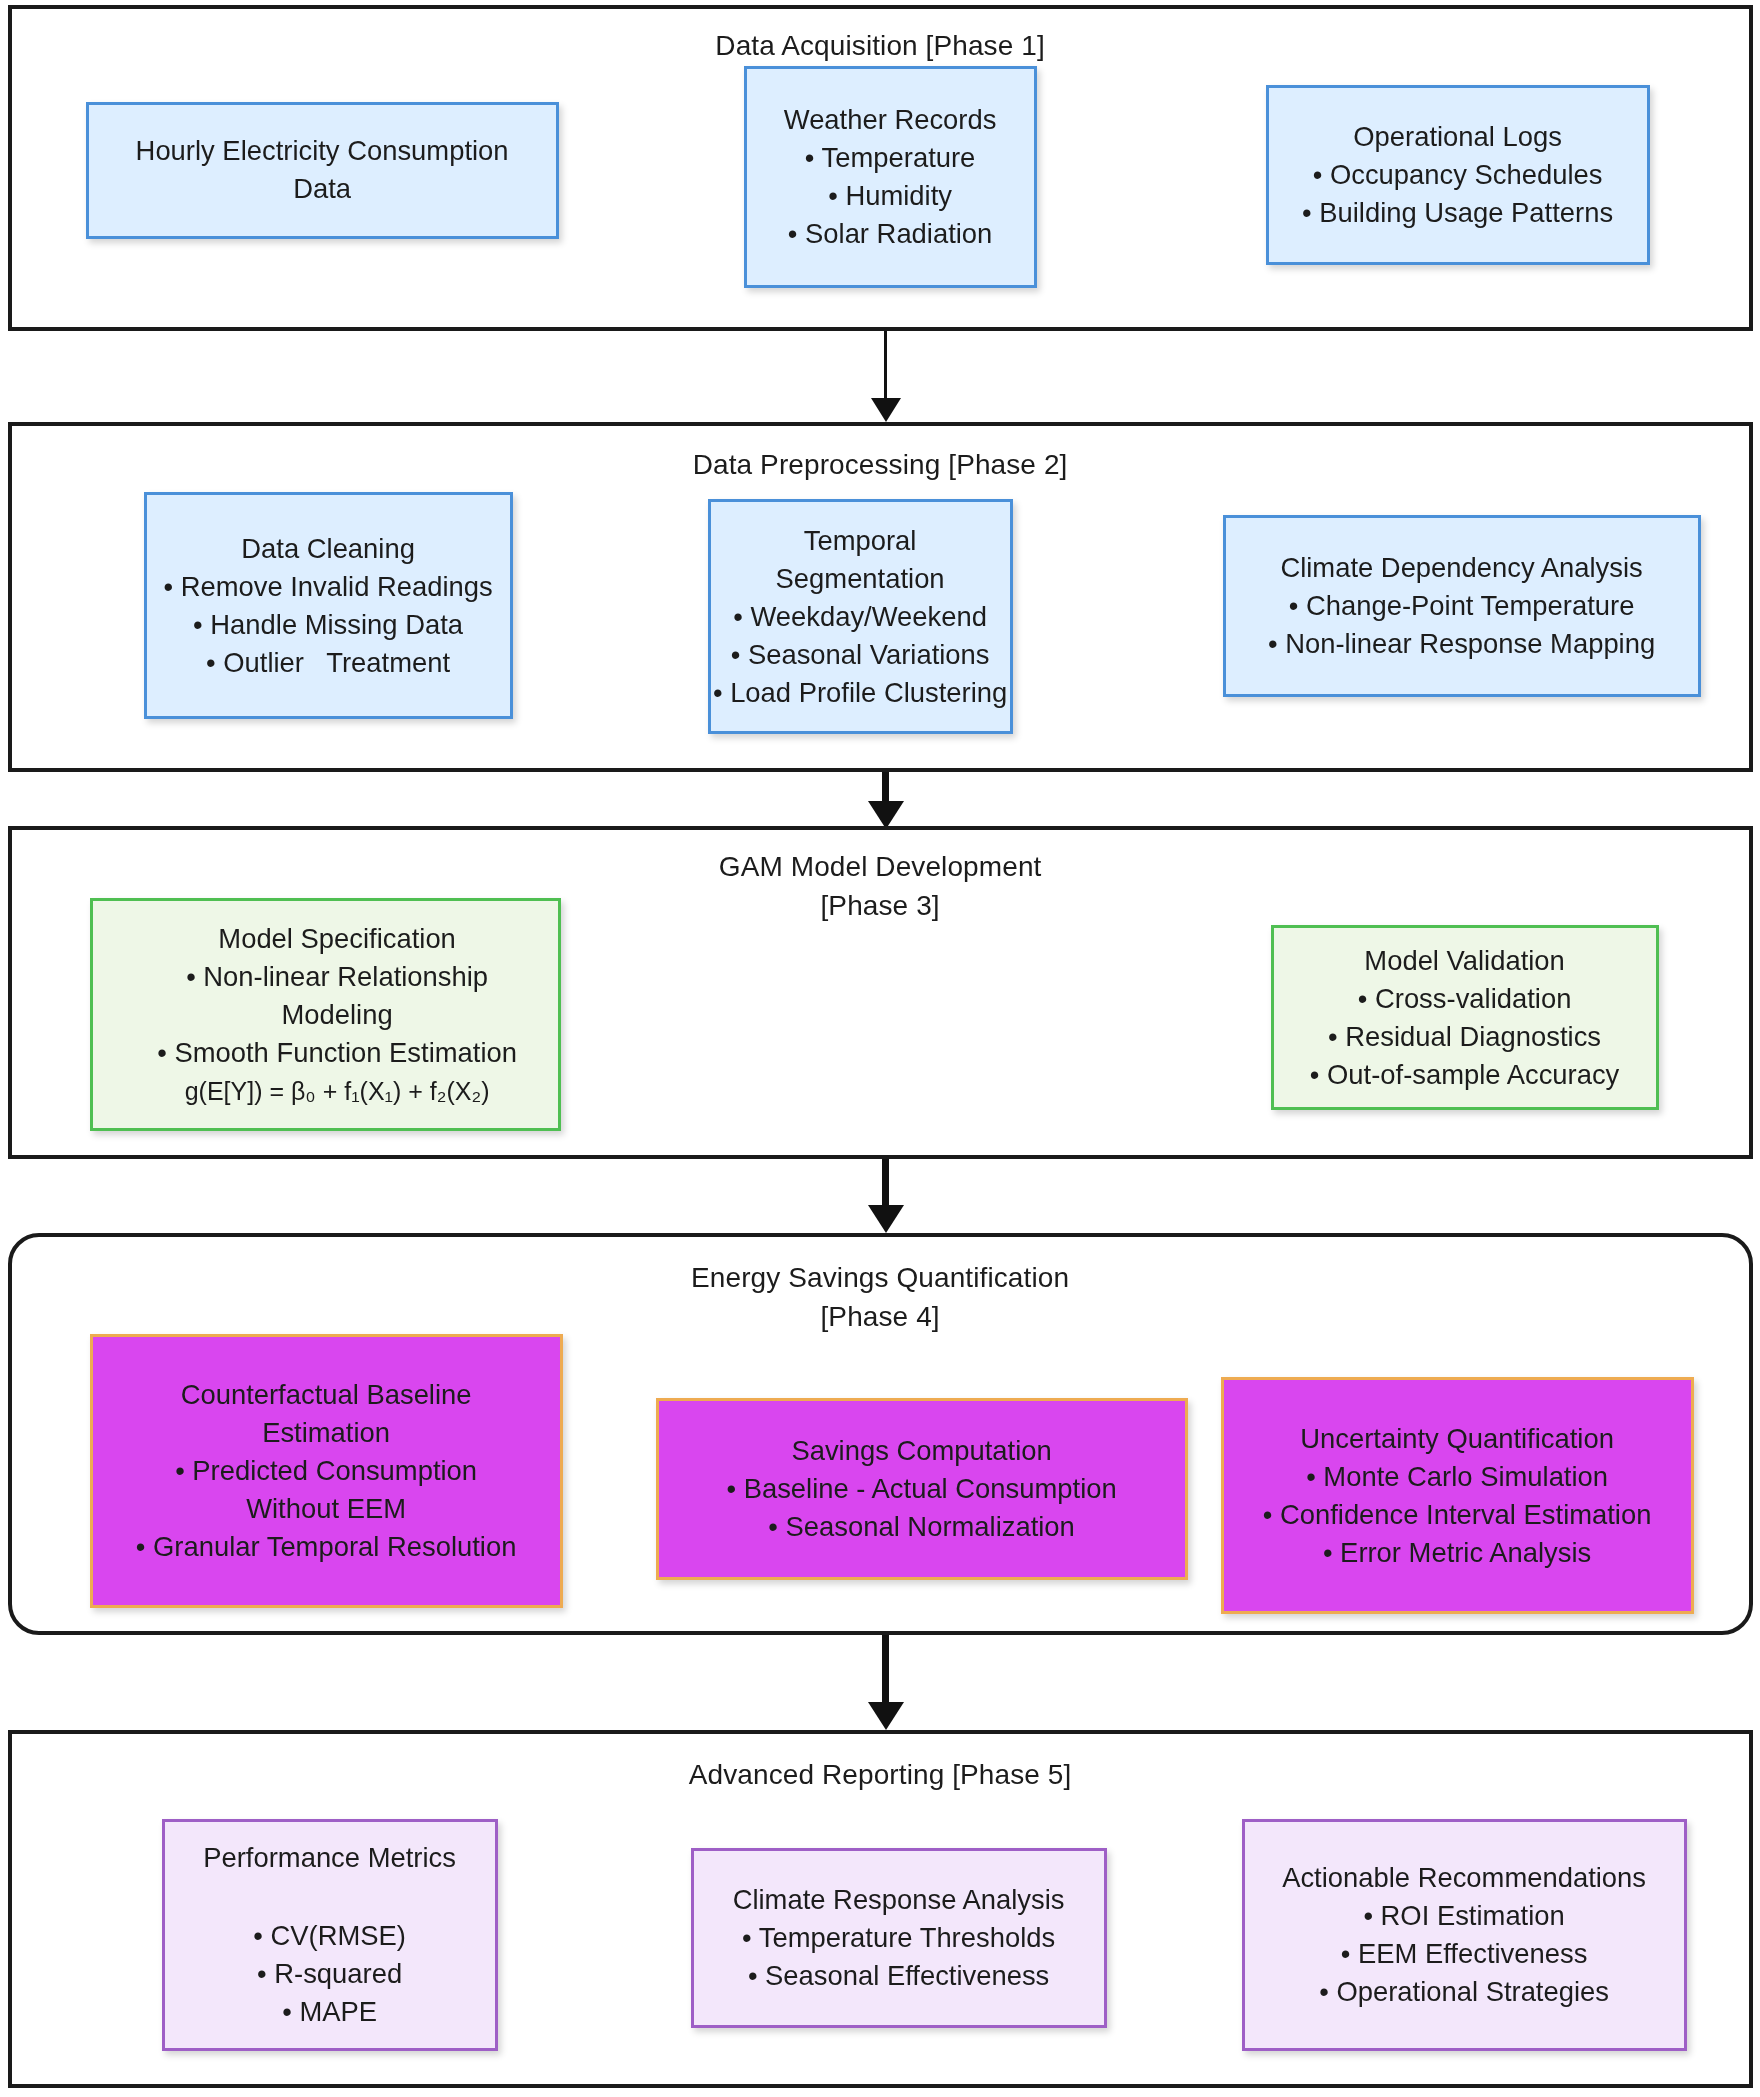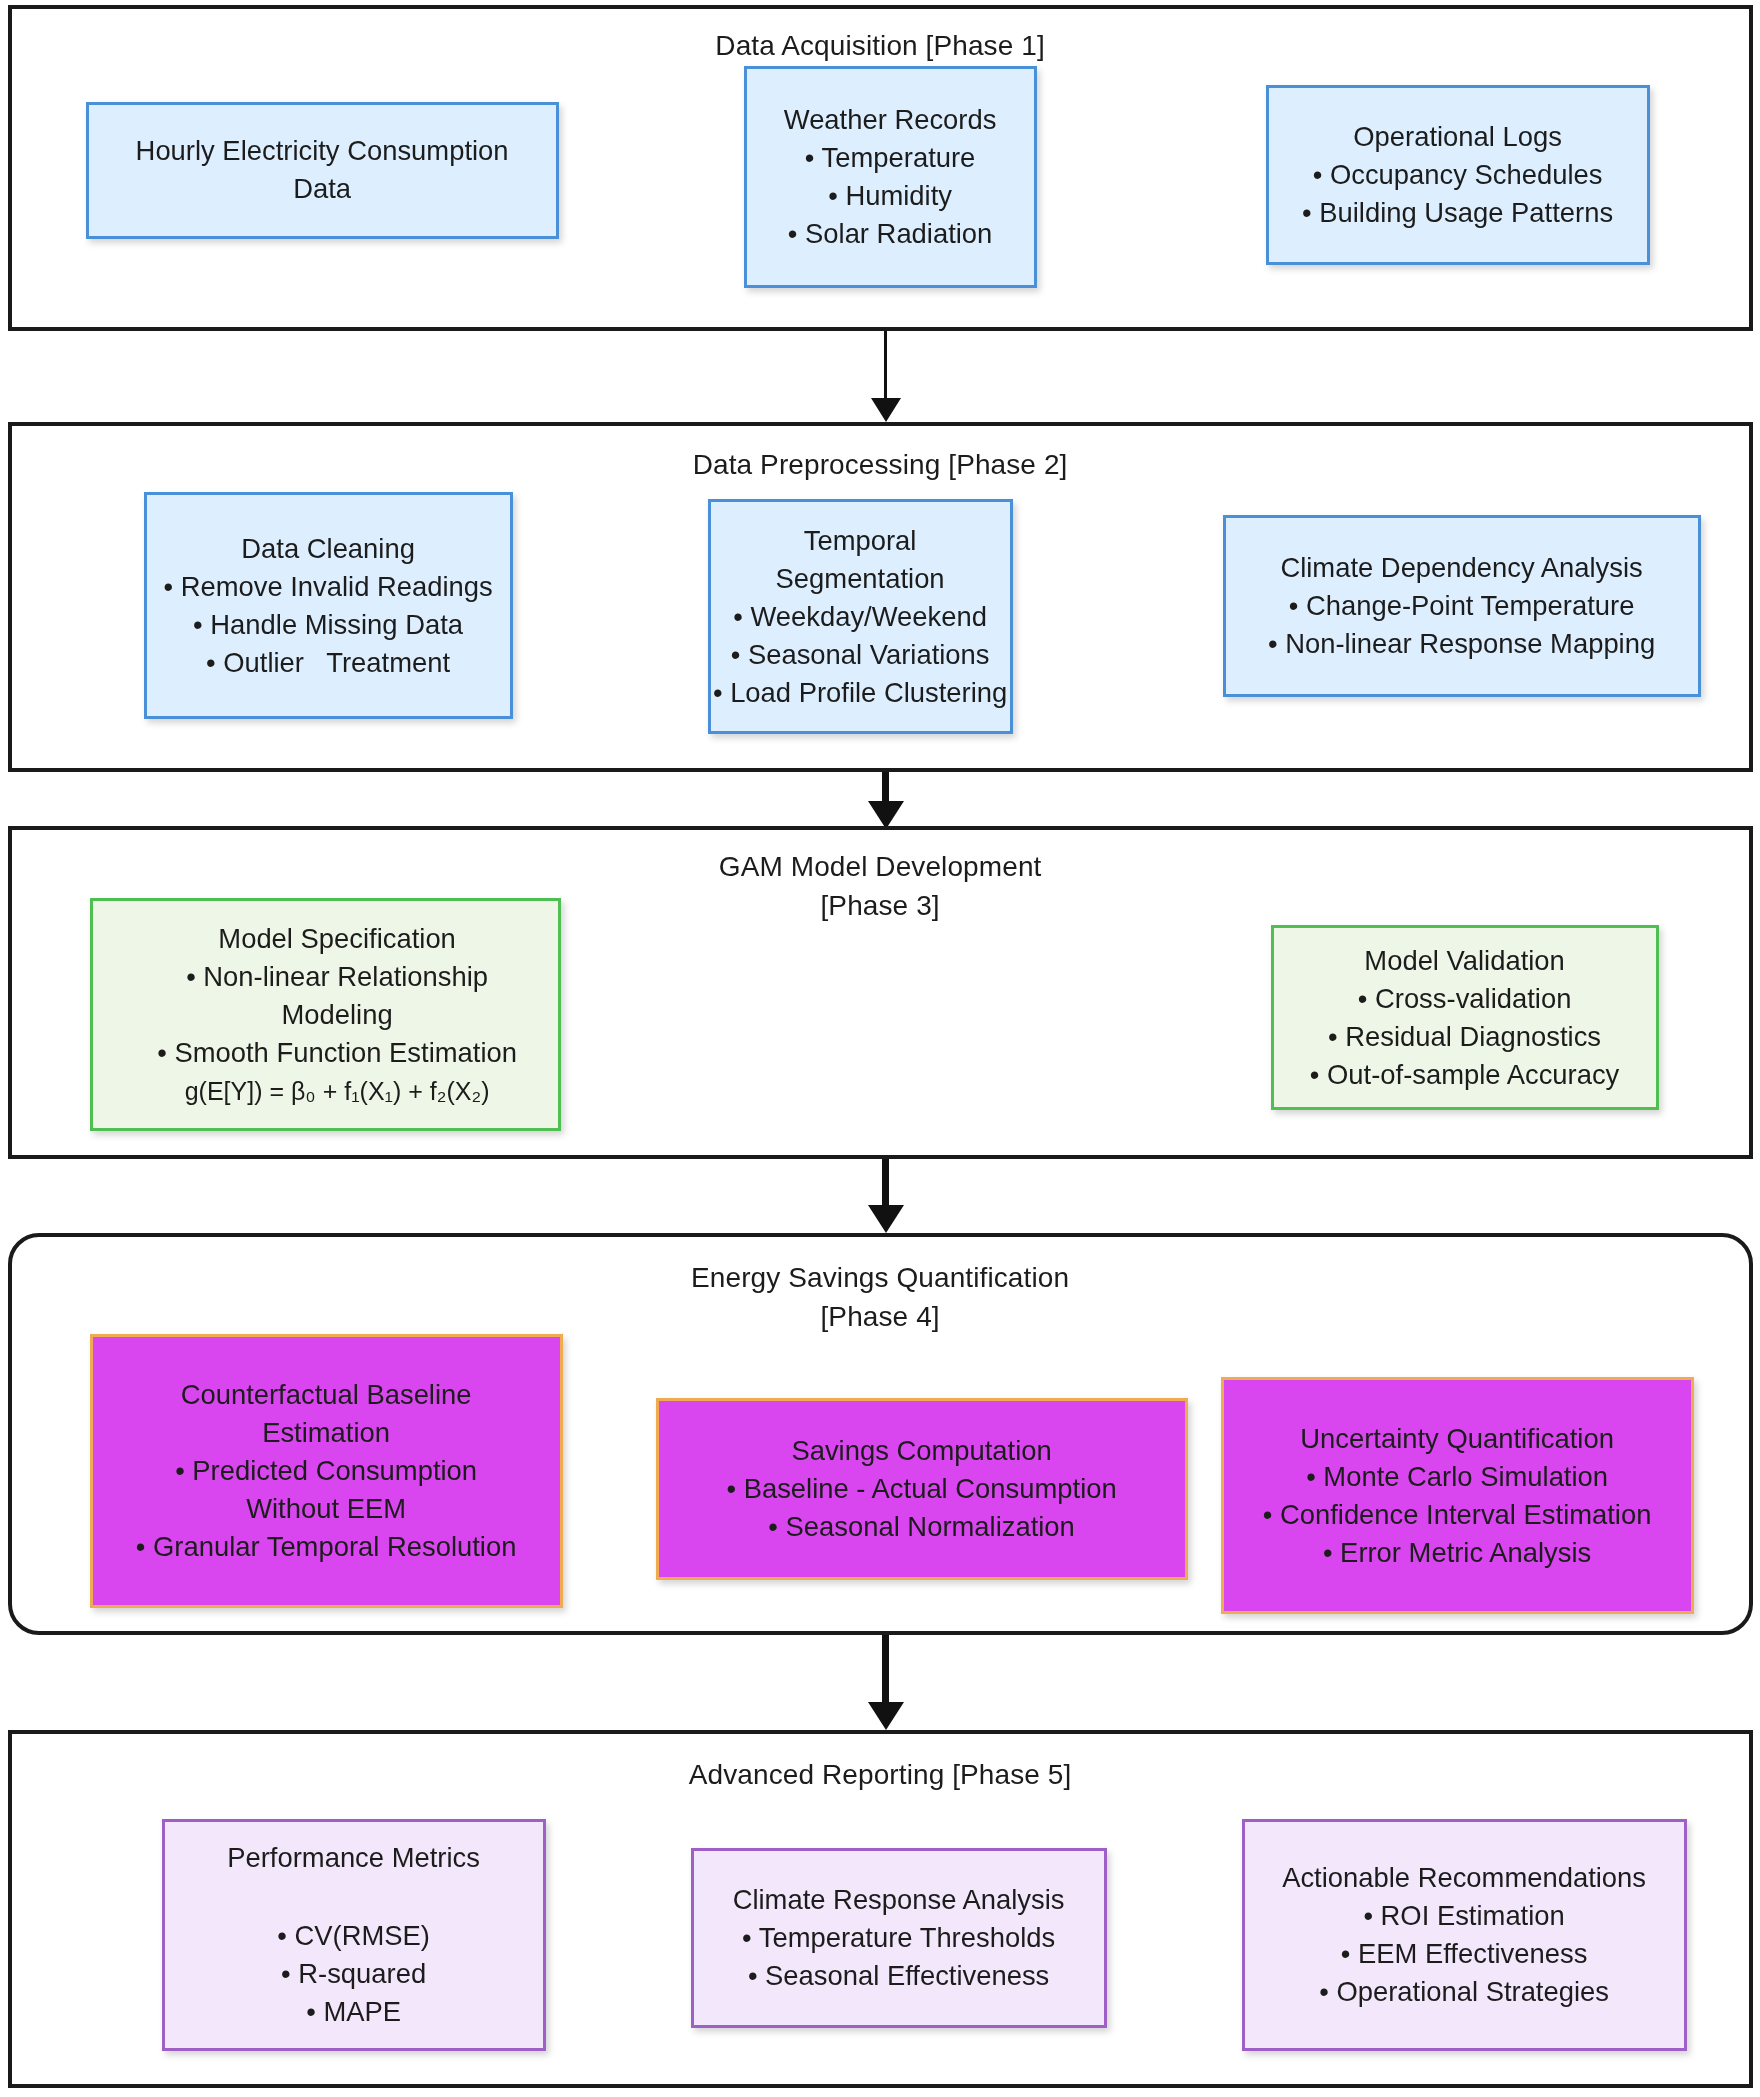--- a/index.html
+++ b/index.html
@@ -261,21 +261,21 @@
   </div>
 
   <div class="arrow thick" style="left:855px; top:1635px; width:61px; height:95px;">
     <div class="shaft" style="height:70px;"></div>
     <div class="head"></div>
   </div>
 
   <div class="phase" style="left:7.6px; top:1730px; width:1745px; height:358px;">
     <div class="phase-title" style="top:21px;">Advanced Reporting [Phase 5]</div>
 
-    <div class="node v-purple" style="left:150px; top:85px; width:384px; height:232px;gap:40px;">
+    <div class="node v-purple" style="left:150px; top:85px; width:336px; height:232px;gap:40px;">
       <div class="node-title">Performance Metrics</div>
       <ul class="node-bullets">
         <li>CV(RMSE)</li>
         <li>R-squared</li>
         <li>MAPE</li>
       </ul>
     </div>
 
     <div class="node v-purple" style="left:679px; top:114px; width:416px; height:180px;">
       <div class="node-title">Climate Response Analysis</div>

